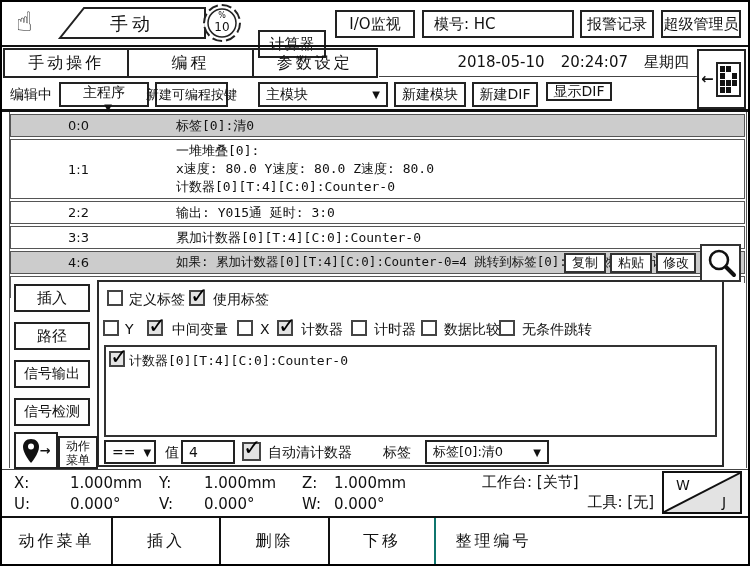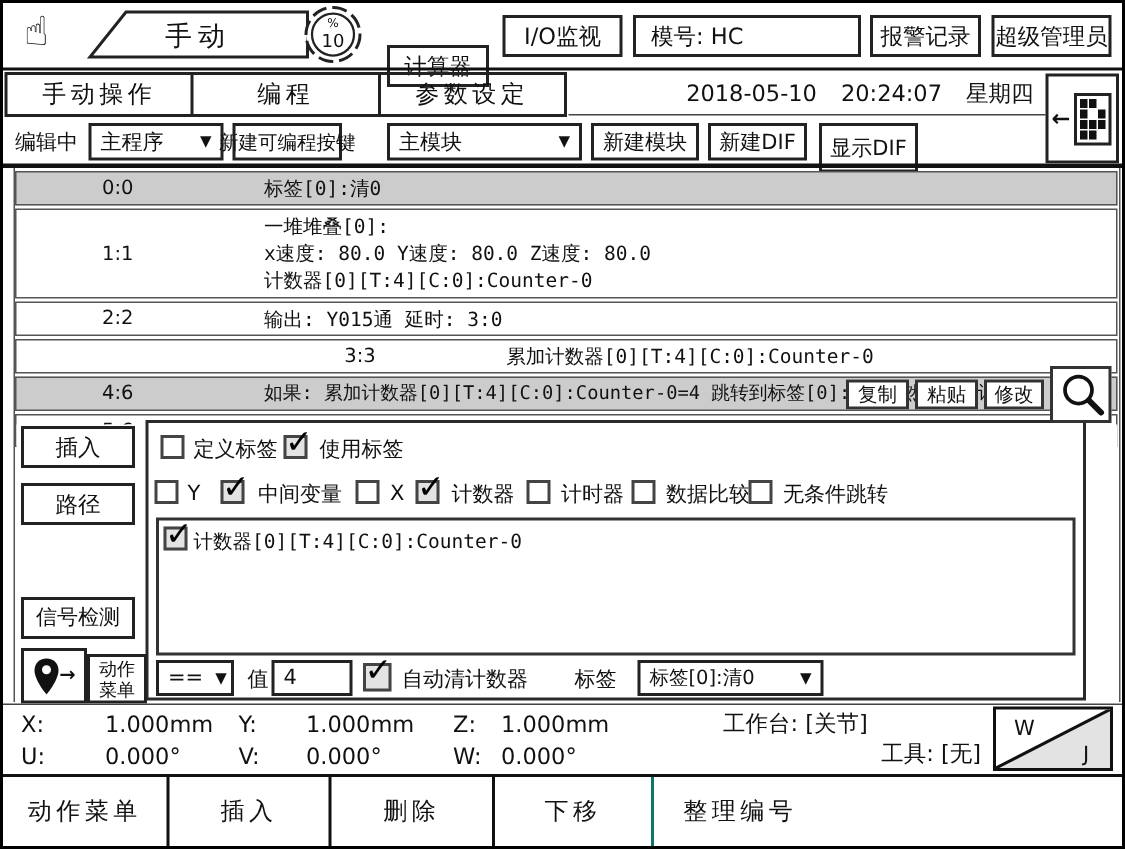--- a/index.html
+++ b/index.html
@@ -79,32 +79,32 @@
           <span class="on"></span>
           <span class="on"></span>
           <span class="on"></span>
           <span class="on"></span>
           <span></span>
         </span>
     </span>
   </div>
 
   <div class="abs" style="left:8px;top:84px;font-size:14px;">编辑中</div>
-  <div class="dd" style="left:57px;top:80px;width:90px;height:25px;">
+  <div class="dd" style="left:57px;top:80px;width:90px;height:25px;flex-direction:column;">
     <span>主程序</span>
     <span class="arr">▼</span>
   </div>
   <div class="btn" style="left:153px;top:80px;width:73px;height:25px;font-size:13px;">新建可编程按键</div>
   <div class="dd" style="left:256px;top:80px;width:130px;height:25px;">
     <span>主模块</span>
     <span class="arr">▼</span>
   </div>
   <div class="btn" style="left:392px;top:80px;width:72px;height:25px;font-size:14px;">新建模块</div>
   <div class="btn" style="left:470px;top:80px;width:66px;height:25px;font-size:14px;">新建DIF</div>
-  <div class="btn" style="left:544px;top:80px;width:66px;height:33px;font-size:14px;">显示DIF</div>
+  <div class="btn" style="left:544px;top:80px;width:66px;height:19px;font-size:14px;">显示DIF</div>
 
   <div class="hline" style="top:107px;height:3px;"></div>
 
   <div class="abs" style="left:7px;top:110px;width:738px;height:356px;border-left:1.5px solid #555;border-right:1.5px solid #555;box-sizing:border-box;"></div>
 
   <div class="row sel" style="top:112px;height:23px;">
     <span class="rownum">0:0</span>
     <span class="rowtext">标签[0]:清0</span>
   </div>
   <div class="row" style="top:137px;height:60px;">
@@ -112,21 +112,21 @@
     <span class="rowtext" style="align-self:center;">
       <div>一堆堆叠[0]:</div>
       <div>x速度: 80.0 Y速度: 80.0 Z速度: 80.0</div>
       <div>计数器[0][T:4][C:0]:Counter-0</div>
     </span>
   </div>
   <div class="row" style="top:199px;height:23px;">
     <span class="rownum">2:2</span>
     <span class="rowtext">输出: Y015通 延时: 3:0</span>
   </div>
-  <div class="row" style="top:224px;height:23px;justify-content:center;">
+  <div class="row" style="top:224px;height:23px;">
     <span class="rownum">3:3</span>
     <span class="rowtext">累加计数器[0][T:4][C:0]:Counter-0</span>
   </div>
   <div class="row sel" style="top:249px;height:23px;">
     <span class="rownum">4:6</span>
     <span class="rowtext" style="font-size:12.5px;">如果: 累加计数器[0][T:4][C:0]:Counter-0=4 跳转到标签[0]:清0. 然后清零计数器</span>
   </div>
   <div class="miniBtn" style="left:562px;top:251px;width:42px;height:20px;z-index:2;">复制</div>
   <div class="miniBtn" style="left:608px;top:251px;width:42px;height:20px;z-index:2;">粘贴</div>
   <div class="miniBtn" style="left:654px;top:251px;width:40px;height:20px;z-index:2;">修改</div>
@@ -138,20 +138,21 @@
   </div>
   <div class="row" style="top:274px;height:22px;">
     <span class="rownum">5:6</span>
     <span class="rowtext">模组结束</span>
   </div>
 
   <div class="abs" style="left:9px;top:281px;width:734px;height:185px;background:#fff;z-index:3;"></div>
 
   <div class="btn" style="left:12px;top:282px;width:76px;height:28px;z-index:4;">插入</div>
   <div class="btn" style="left:12px;top:320px;width:76px;height:28px;z-index:4;">路径</div>
+  <div class="btn" style="left:12px;top:358px;width:76px;height:28px;z-index:4;font-size:14px;">信号输出</div>
   <div class="btn" style="left:12px;top:396px;width:76px;height:28px;z-index:4;font-size:14px;">信号检测</div>
 
   <div class="abs" style="left:12px;top:430px;width:44px;height:37px;border:2px solid #222;box-sizing:border-box;background:#fff;z-index:5;display:flex;align-items:center;justify-content:center;">
     <svg width="18" height="26">
       <path d="M9 1 C4 1 1 4.5 1 9 C1 15.5 9 25 9 25 C9 25 17 15.5 17 9 C17 4.5 14 1 9 1 Z" fill="#111"></path>
       <circle cx="9" cy="8.5" r="3" fill="#fff"></circle>
     </svg>
     <span style="font-size:13px;font-weight:bold;">→</span>
   </div>
   <div class="abs" style="left:56px;top:434px;width:40px;height:33px;border:2px solid #222;box-sizing:border-box;background:#fff;z-index:5;font-size:12px;display:flex;flex-direction:column;align-items:center;justify-content:center;line-height:14px;">

